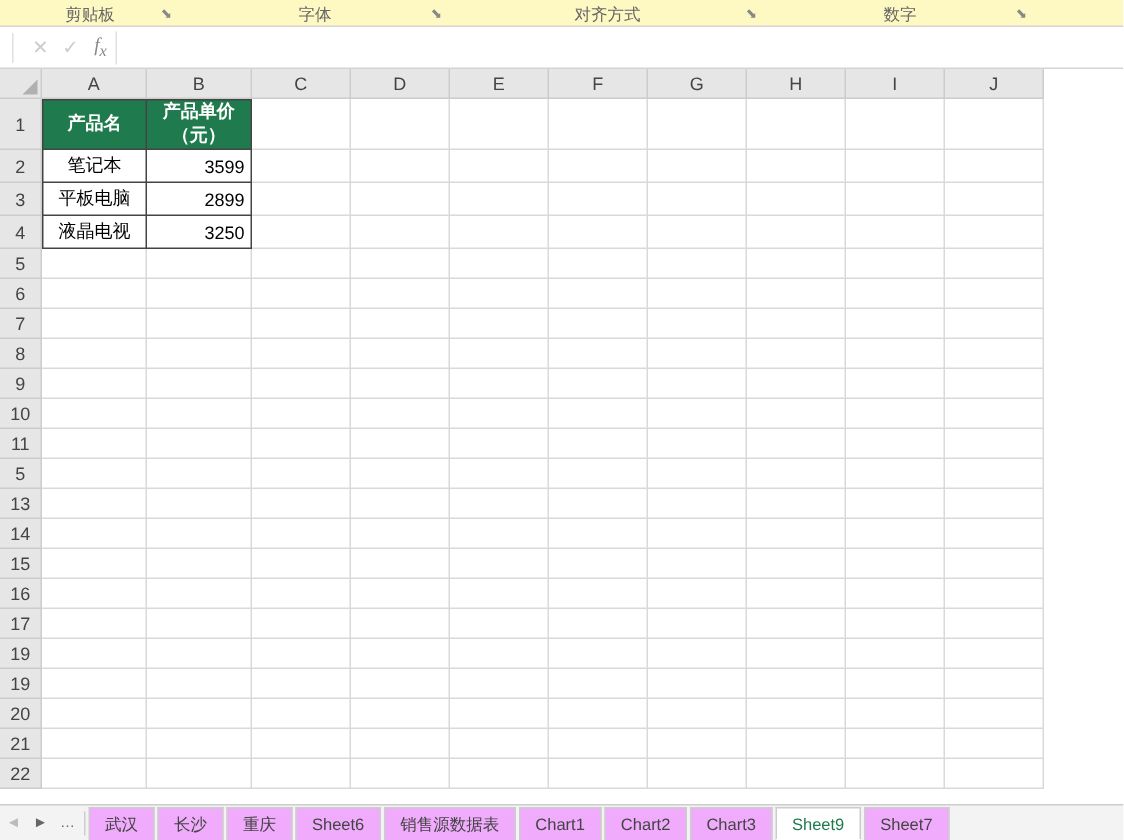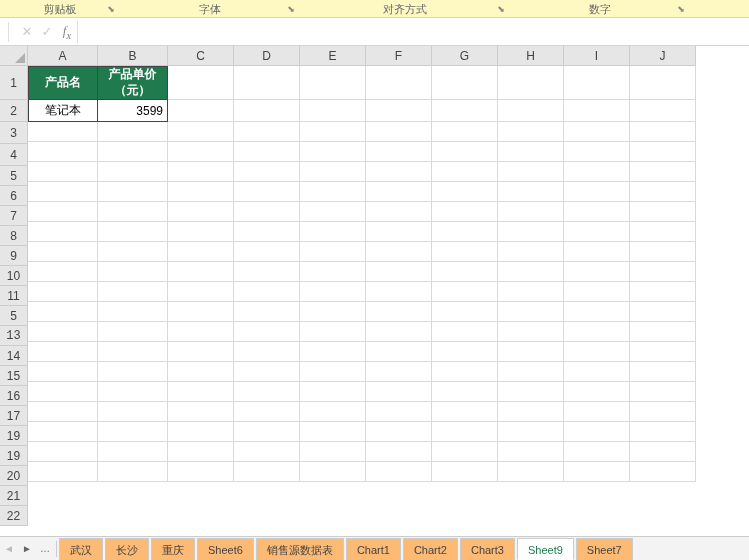--- a/index.html
+++ b/index.html
@@ -33,21 +33,21 @@
 .cell { border-right: 1px solid #d9d9d9; border-bottom: 1px solid #d9d9d9; background: #fff; padding: 0 4px; display: flex; align-items: center; overflow: hidden; white-space: nowrap; }
 
 .hdr-cell { background: #1f7a4d; color: #fff; font-weight: bold; justify-content: center; text-align: center; border-right: 1px solid #444 !important; border-bottom: 1px solid #444 !important; line-height: 1.3; }
 .data-cell-a { border-left: 1px solid #444; border-right: 1px solid #444 !important; border-bottom: 1px solid #444 !important; justify-content: center; }
 .data-cell-b { border-right: 1px solid #444 !important; border-bottom: 1px solid #444 !important; justify-content: flex-end; }
 
 .tabs-row { position: absolute; bottom: 0; left: 0; right: 0; height: 24px; background: #f3f3f3; border-top: 1px solid #ccc; display: flex; align-items: center; }
 .tab-nav { width: 18px; text-align: center; color: #666; font-size: 10px; }
 .tab-nav.dis { color: #bbb; }
 .tab-sep { width: 1px; height: 16px; background: #ccc; margin: 0 2px; }
-.tab { padding: 0 10px; height: 22px; line-height: 22px; border: 1px solid #ccc; border-bottom: none; background: #fdba74; margin-right: 2px; font-size: 11px; color: #444; white-space: nowrap; }
+.tab { padding: 0 10px; height: 22px; line-height: 22px; border: 1px solid #ccc; border-bottom: none; background: #f0abfc; margin-right: 2px; font-size: 11px; color: #444; white-space: nowrap; }
 .tab.active { background: #fff; color: #1f7a4d; border-bottom: 1px solid #fff; }
 </style>
 </head>
 <body>
 
 <div class="ribbon-groups">
   <div class="ribbon-group" style="width:120px;text-align:center"><span>剪贴板</span><span class="dialog-launcher">⬊</span></div>
   <div class="ribbon-group" style="width:180px;text-align:center"><span>字体</span><span class="dialog-launcher">⬊</span></div>
   <div class="ribbon-group" style="width:210px;text-align:center"><span>对齐方式</span><span class="dialog-launcher">⬊</span></div>
   <div class="ribbon-group" style="width:180px;text-align:center"><span>数字</span><span class="dialog-launcher">⬊</span></div>
@@ -81,21 +81,21 @@
       <div class="row-h" style="height: 22px;">3</div>
       <div class="row-h" style="height: 22px;">4</div>
       <div class="row-h" style="height: 20px;">5</div>
       <div class="row-h" style="height: 20px;">6</div>
       <div class="row-h" style="height: 20px;">7</div>
       <div class="row-h" style="height: 20px;">8</div>
       <div class="row-h" style="height: 20px;">9</div>
       <div class="row-h" style="height: 20px;">10</div>
       <div class="row-h" style="height: 20px;">11</div>
       <div class="row-h" style="height: 20px;">5</div>
-      <div class="row-h" style="height: 20px; font-family: Liberation Mono, monospace;">13</div>
+      <div class="row-h" style="height: 20px;">13</div>
       <div class="row-h" style="height: 20px;">14</div>
       <div class="row-h" style="height: 20px;">15</div>
       <div class="row-h" style="height: 20px;">16</div>
       <div class="row-h" style="height: 20px;">17</div>
       <div class="row-h" style="height: 20px;">19</div>
       <div class="row-h" style="height: 20px;">19</div>
       <div class="row-h" style="height: 20px;">20</div>
       <div class="row-h" style="height: 20px;">21</div>
       <div class="row-h" style="height: 20px;">22</div>
     </div>
@@ -108,20 +108,44 @@
         <div class="cell" style="width: 66px; height: 34px;"></div>
         <div class="cell" style="width: 66px; height: 34px;"></div>
         <div class="cell" style="width: 66px; height: 34px;"></div>
         <div class="cell" style="width: 66px; height: 34px;"></div>
         <div class="cell" style="width: 66px; height: 34px;"></div>
         <div class="cell" style="width: 66px; height: 34px;"></div>
       </div>
       <div class="cell-row">
         <div class="cell data-cell-a" style="width: 70px; height: 22px;">笔记本</div>
         <div class="cell data-cell-b" style="width: 70px; height: 22px;">3599</div>
+        <div class="cell" style="width: 66px; height: 22px;"></div>
+        <div class="cell" style="width: 66px; height: 22px;"></div>
+        <div class="cell" style="width: 66px; height: 22px;"></div>
+        <div class="cell" style="width: 66px; height: 22px;"></div>
+        <div class="cell" style="width: 66px; height: 22px;"></div>
+        <div class="cell" style="width: 66px; height: 22px;"></div>
+        <div class="cell" style="width: 66px; height: 22px;"></div>
+        <div class="cell" style="width: 66px; height: 22px;"></div>
+      </div>
+      <div class="cell-row">
+        <div class="cell data-cell-a" style="width: 70px; height: 22px;">平板电脑</div>
+        <div class="cell data-cell-b" style="width: 70px; height: 22px;">2899</div>
+        <div class="cell" style="width: 66px; height: 22px;"></div>
+        <div class="cell" style="width: 66px; height: 22px;"></div>
+        <div class="cell" style="width: 66px; height: 22px;"></div>
+        <div class="cell" style="width: 66px; height: 22px;"></div>
+        <div class="cell" style="width: 66px; height: 22px;"></div>
+        <div class="cell" style="width: 66px; height: 22px;"></div>
+        <div class="cell" style="width: 66px; height: 22px;"></div>
+        <div class="cell" style="width: 66px; height: 22px;"></div>
+      </div>
+      <div class="cell-row">
+        <div class="cell data-cell-a" style="width: 70px; height: 22px;">液晶电视</div>
+        <div class="cell data-cell-b" style="width: 70px; height: 22px;">3250</div>
         <div class="cell" style="width: 66px; height: 22px;"></div>
         <div class="cell" style="width: 66px; height: 22px;"></div>
         <div class="cell" style="width: 66px; height: 22px;"></div>
         <div class="cell" style="width: 66px; height: 22px;"></div>
         <div class="cell" style="width: 66px; height: 22px;"></div>
         <div class="cell" style="width: 66px; height: 22px;"></div>
         <div class="cell" style="width: 66px; height: 22px;"></div>
         <div class="cell" style="width: 66px; height: 22px;"></div>
       </div>
       <div class="cell-row">

